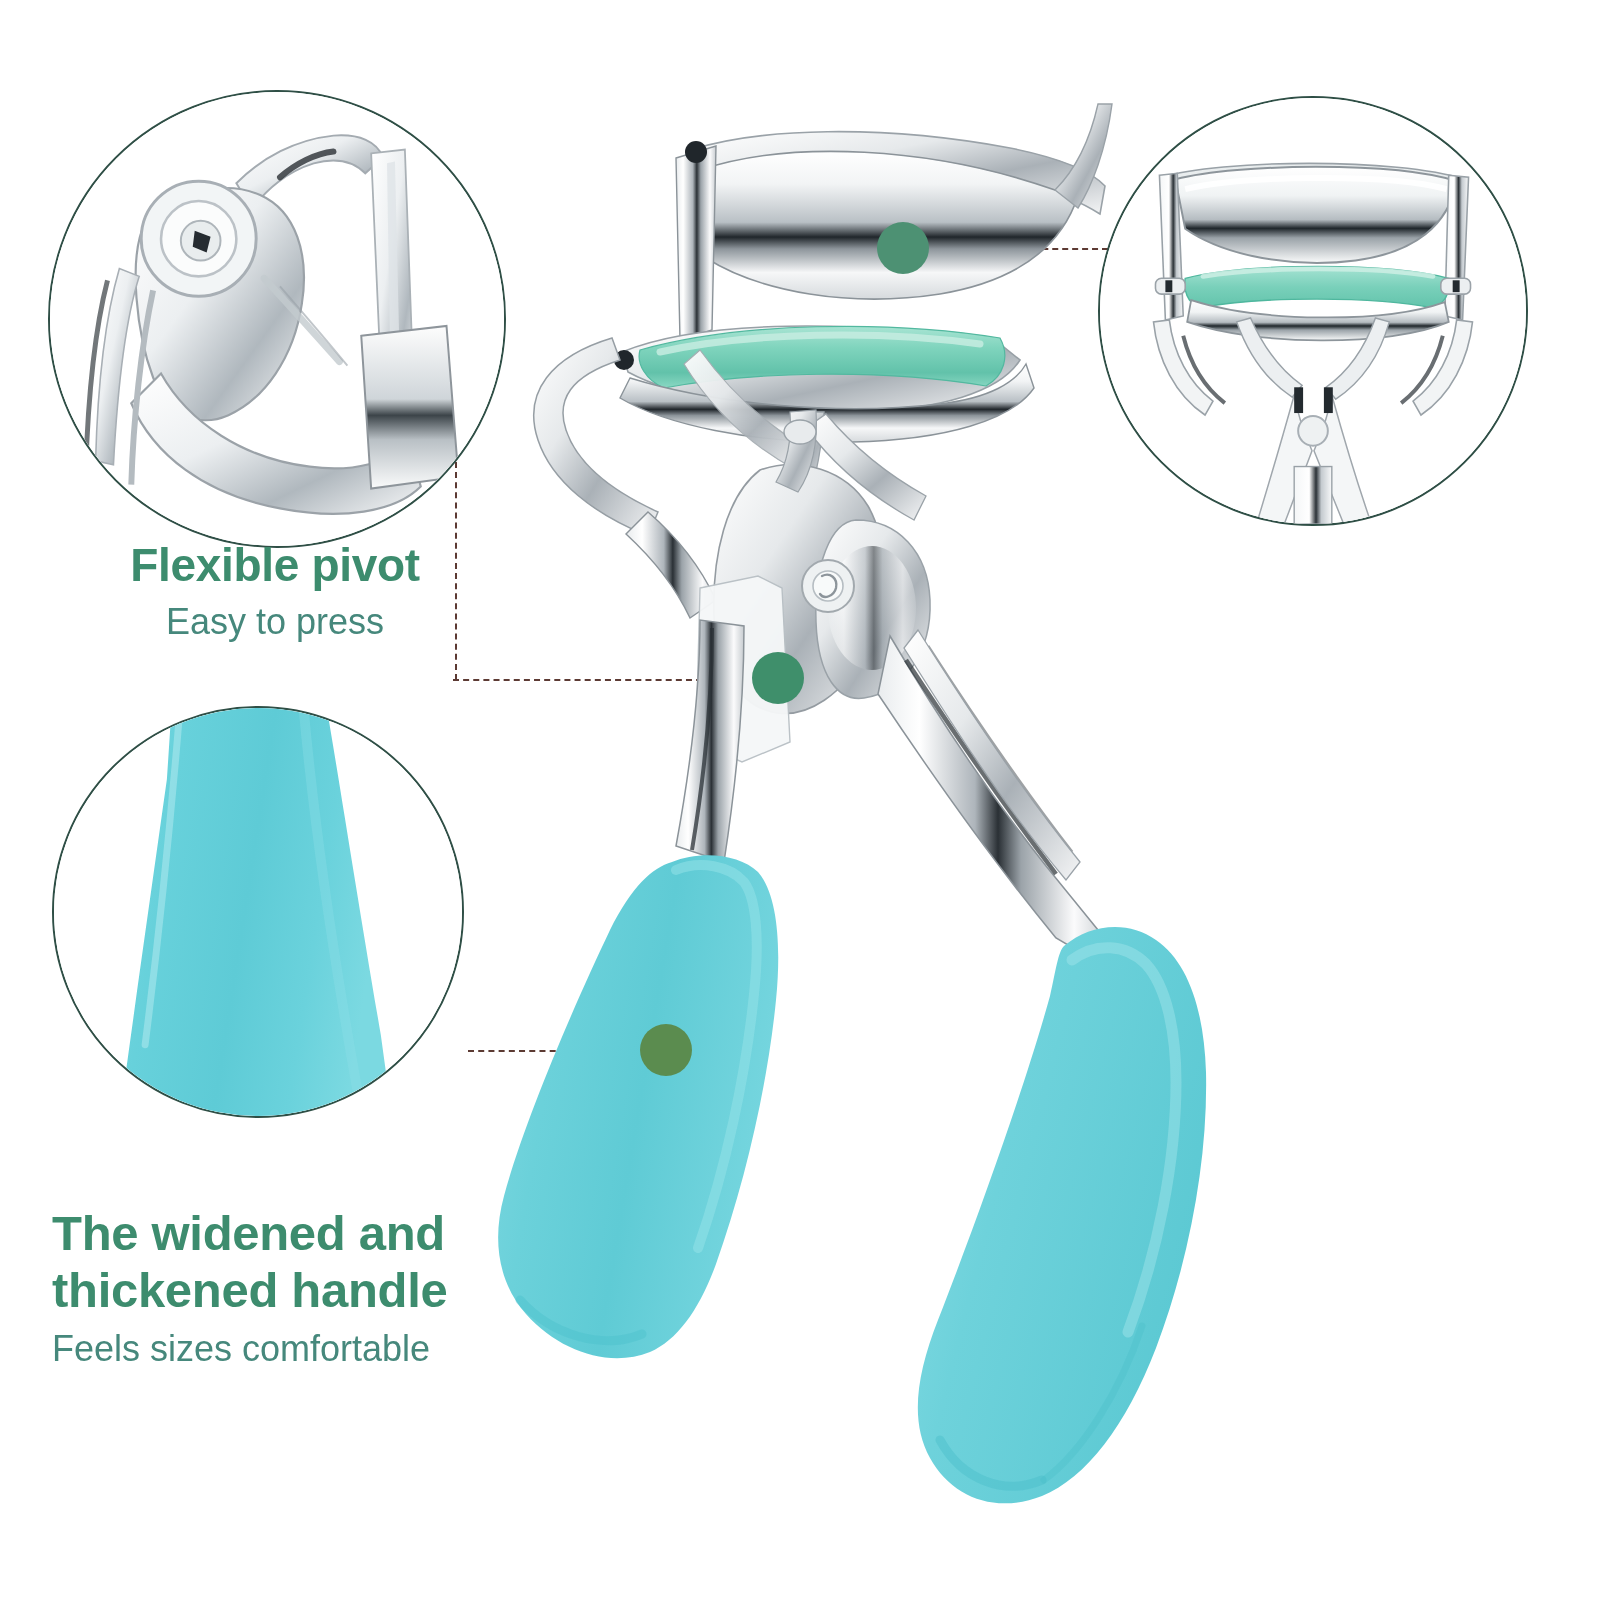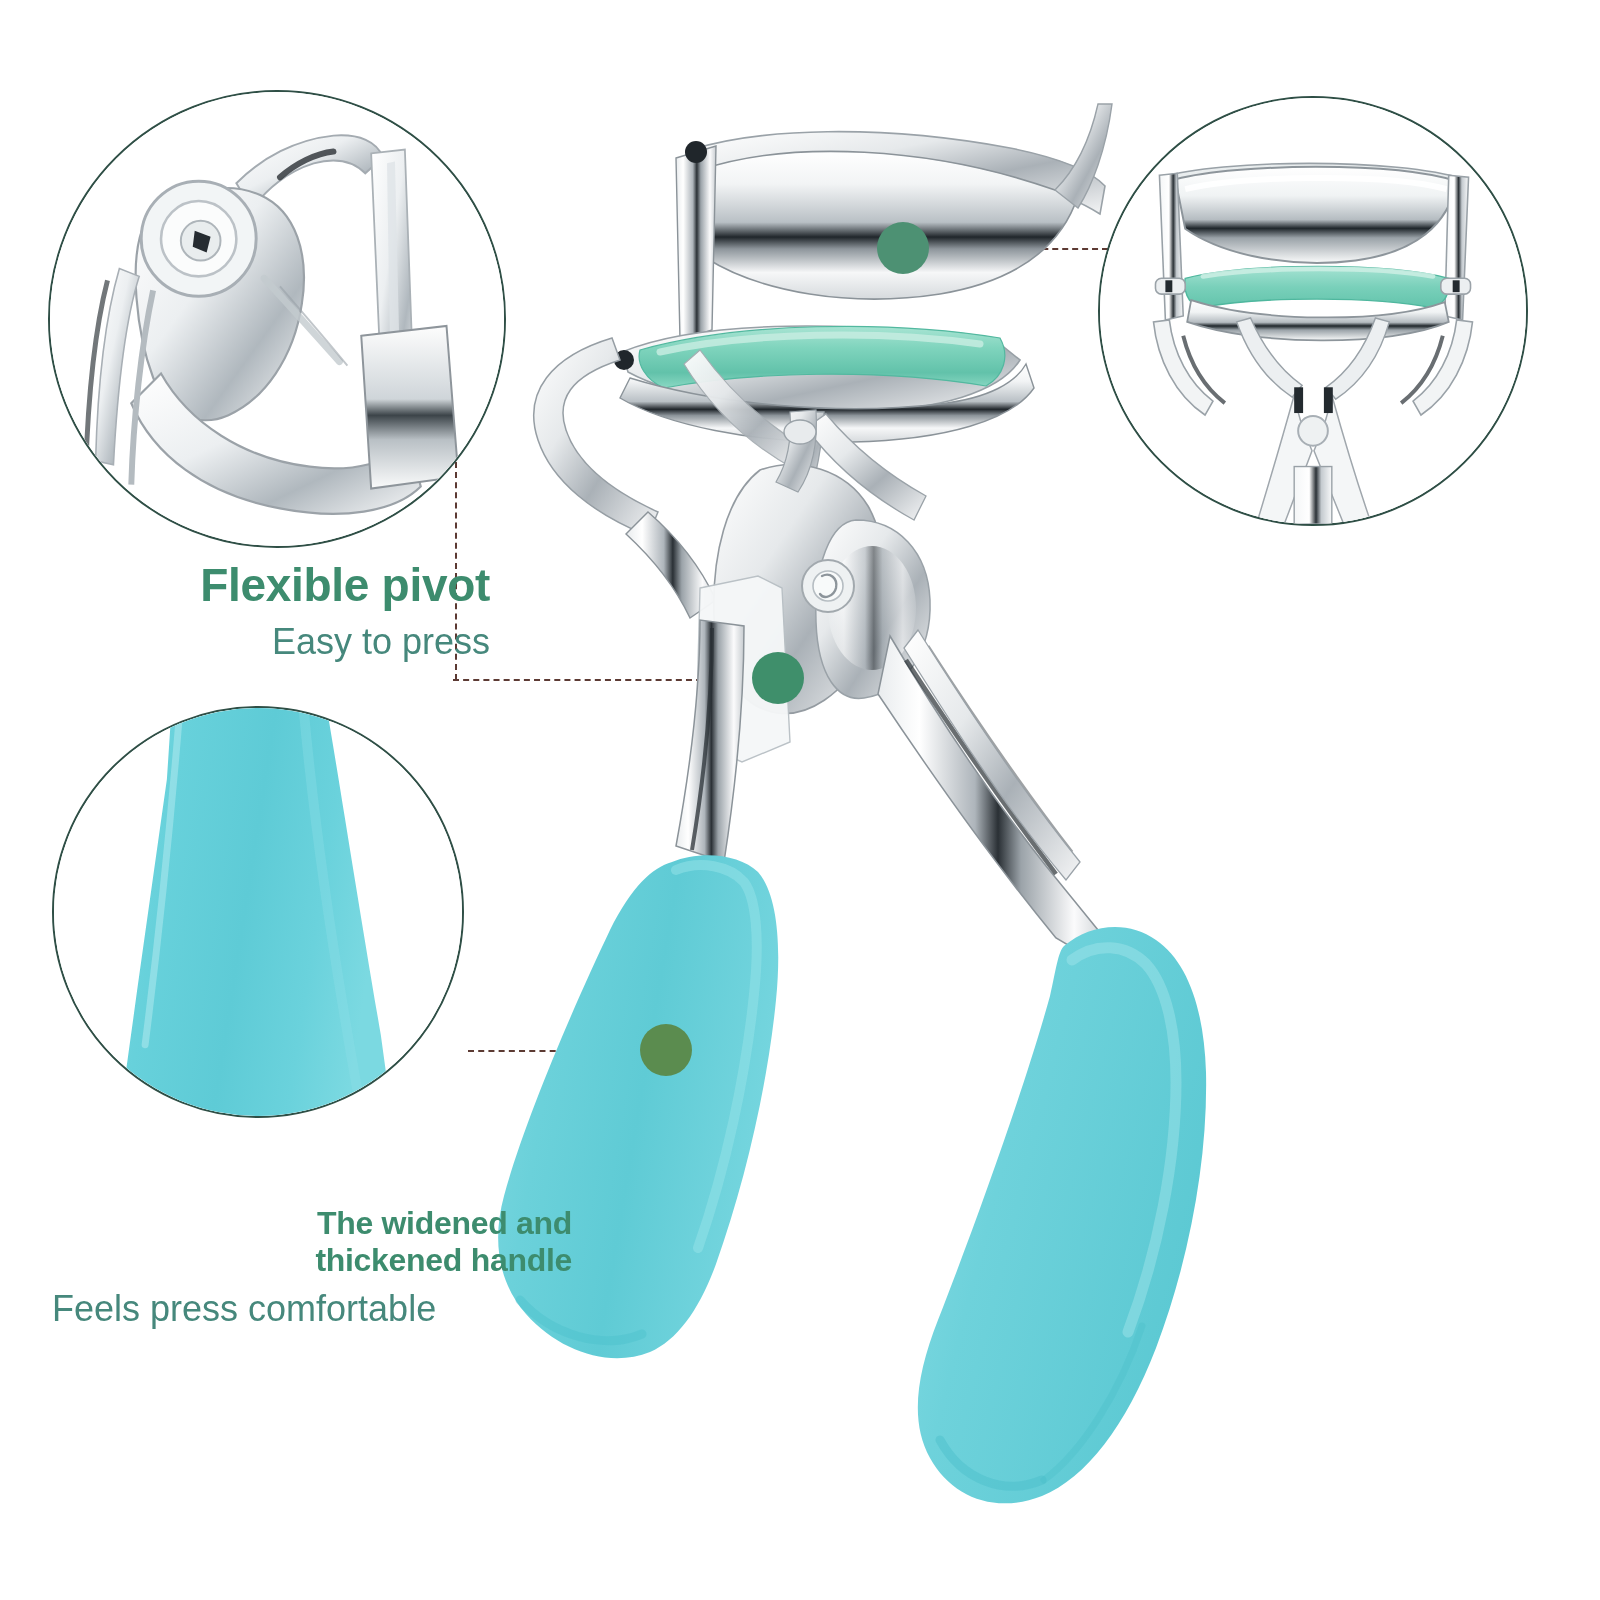--- a/index.html
+++ b/index.html
@@ -8,21 +8,21 @@
   #stage{position:absolute;inset:0;width:1600px;height:1600px;background:#ffffff;}
 
   .inset-circle{position:absolute;border-radius:50%;overflow:hidden;
        border:2px solid #2f4f46;background:#ffffff;box-sizing:border-box;}
 
   .callout{position:absolute;}
   .callout .heading{font-size:46px;font-weight:700;color:#3d8c6e;line-height:1.12;
        letter-spacing:-.3px;white-space:pre-line;}
   .callout .sub{font-size:36px;font-weight:400;color:#46887c;line-height:1.2;
        margin-top:8px;white-space:pre-line;}
-  .callout.center{text-align:right;margin-top:20px;}
+  .callout.center{text-align:center;}
   .callout.left{text-align:left;}
 
   .dot{position:absolute;border-radius:50%;}
   .leader-h{position:absolute;height:0;border-top:2px dashed #5c3a33;}
   .leader-v{position:absolute;width:0;border-left:2px dashed #5c3a33;}
 
   svg.art{position:absolute;left:0;top:0;width:1600px;height:1600px;
           pointer-events:none;}
 </style>
 </head>
@@ -327,18 +327,18 @@
 
   <div class="dot" style="left:640px;top:1024px;width:52px;height:52px;background:#5b8c4f;"></div>
 
   <div class="callout center" style="left:60px;top:540px;width:430px;">
     <div class="heading">Flexible pivot</div>
     <div class="sub">Easy to press</div>
   </div>
 
 
   <div class="callout left" style="left:52px;top:1205px;width:520px;">
-    <div class="heading" style="font-size:32px;line-height:1.16;text-align:right;">The widened and
+    <div class="heading" style="font-size:49px;line-height:1.16;">The widened and
 thickened handle</div>
-    <div class="sub" style="font-size:36px;">Feels press comfortable</div>
+    <div class="sub" style="font-size:36px;">Feels sizes comfortable</div>
   </div>
 
 </div>
 
 </body></html>

